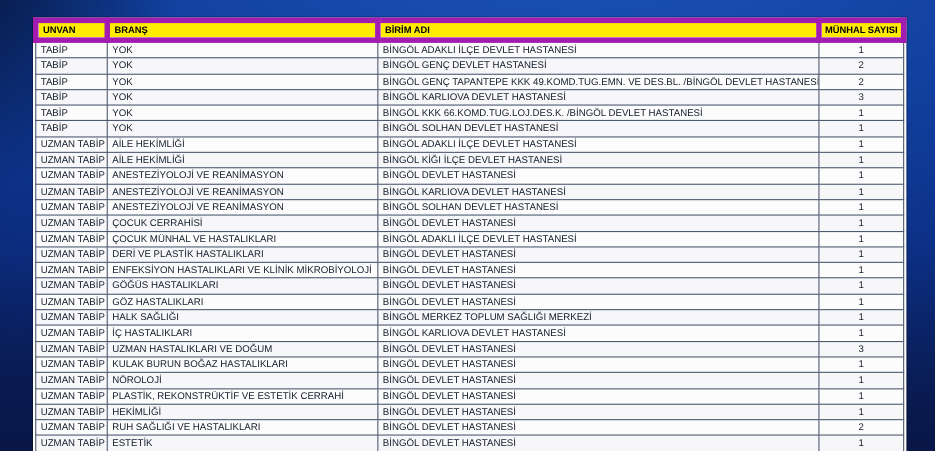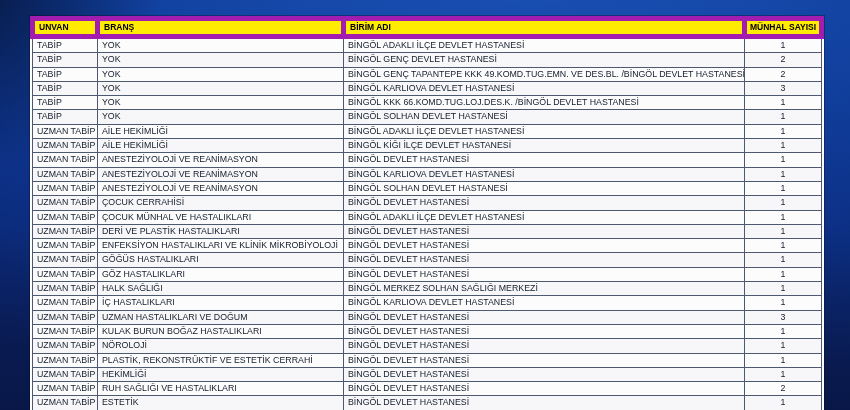--- a/index.html
+++ b/index.html
@@ -161,21 +161,21 @@
     </tr>
         <tr>
       <td class="c-unvan">UZMAN TABİP</td>
       <td class="c-brans">GÖZ HASTALIKLARI</td>
       <td class="c-birim">BİNGÖL DEVLET HASTANESİ</td>
       <td class="c-sayi">1</td>
     </tr>
         <tr>
       <td class="c-unvan">UZMAN TABİP</td>
       <td class="c-brans">HALK SAĞLIĞI</td>
-      <td class="c-birim">BİNGÖL MERKEZ SOLHAN SAĞLIĞI MERKEZİ</td>
+      <td class="c-birim">BİNGÖL MERKEZ TOPLUM SAĞLIĞI MERKEZİ</td>
       <td class="c-sayi">1</td>
     </tr>
         <tr>
       <td class="c-unvan">UZMAN TABİP</td>
       <td class="c-brans">İÇ HASTALIKLARI</td>
       <td class="c-birim">BİNGÖL KARLIOVA DEVLET HASTANESİ</td>
       <td class="c-sayi">1</td>
     </tr>
         <tr>
       <td class="c-unvan">UZMAN TABİP</td>

